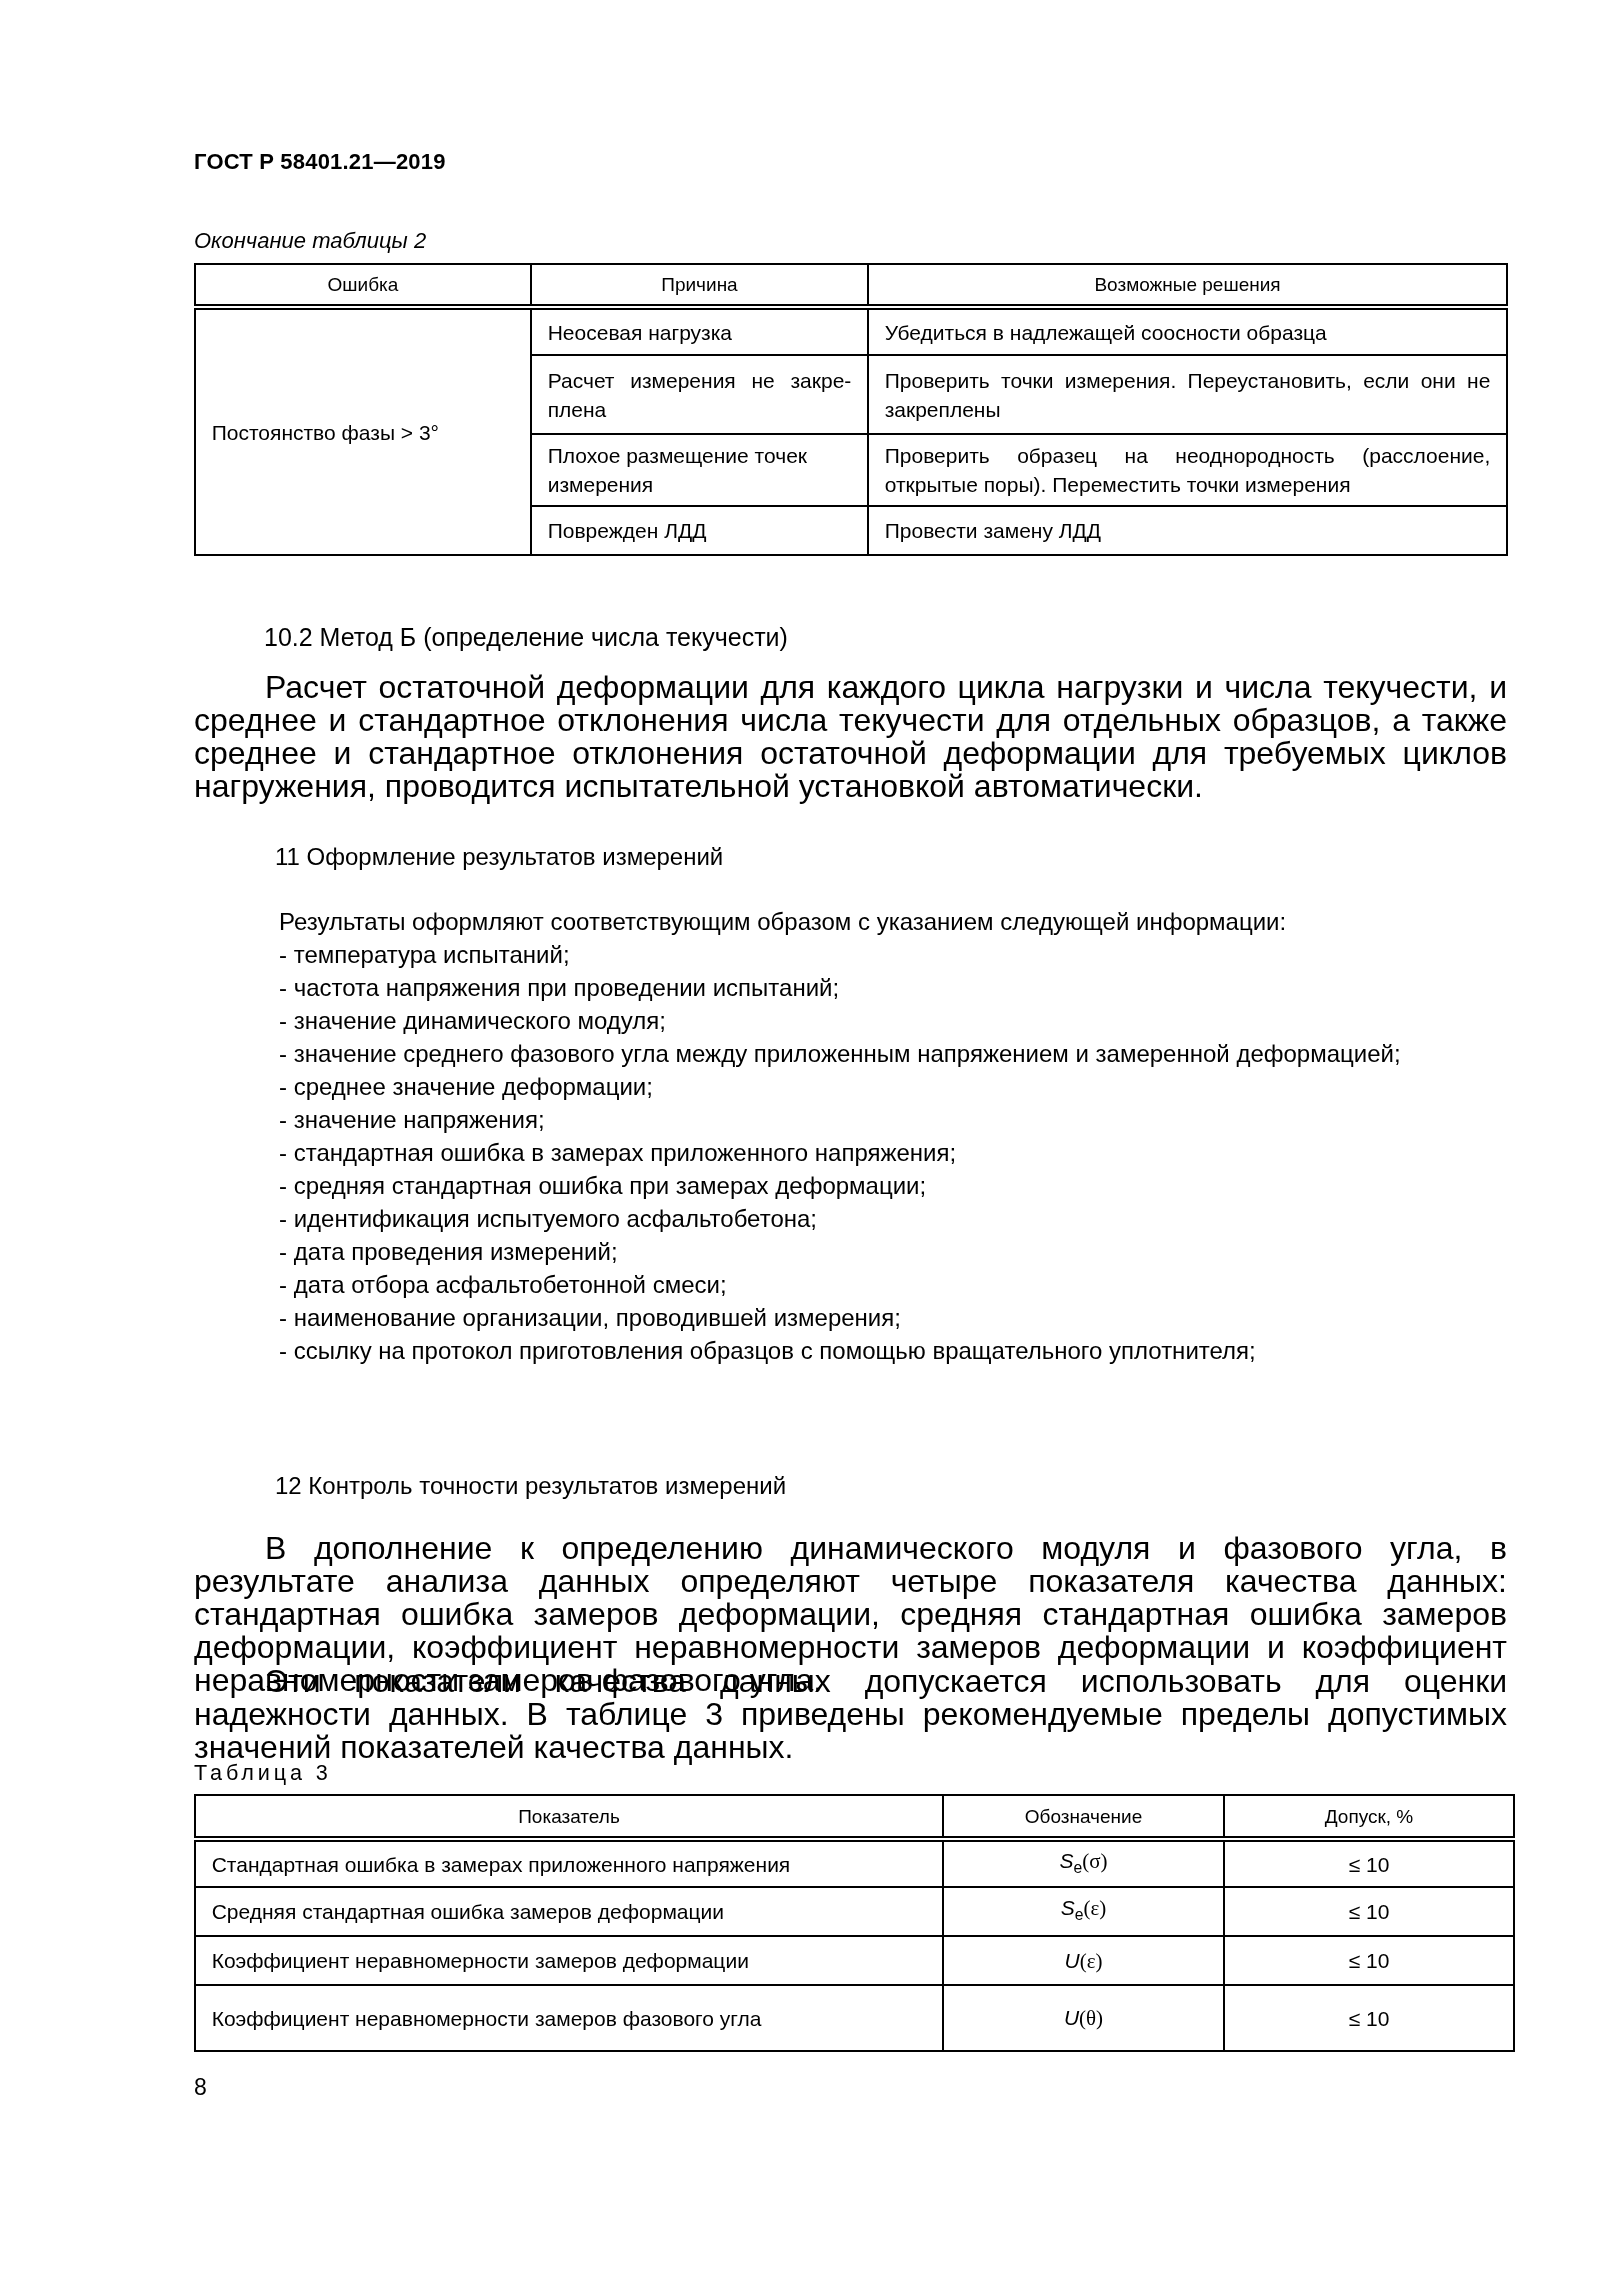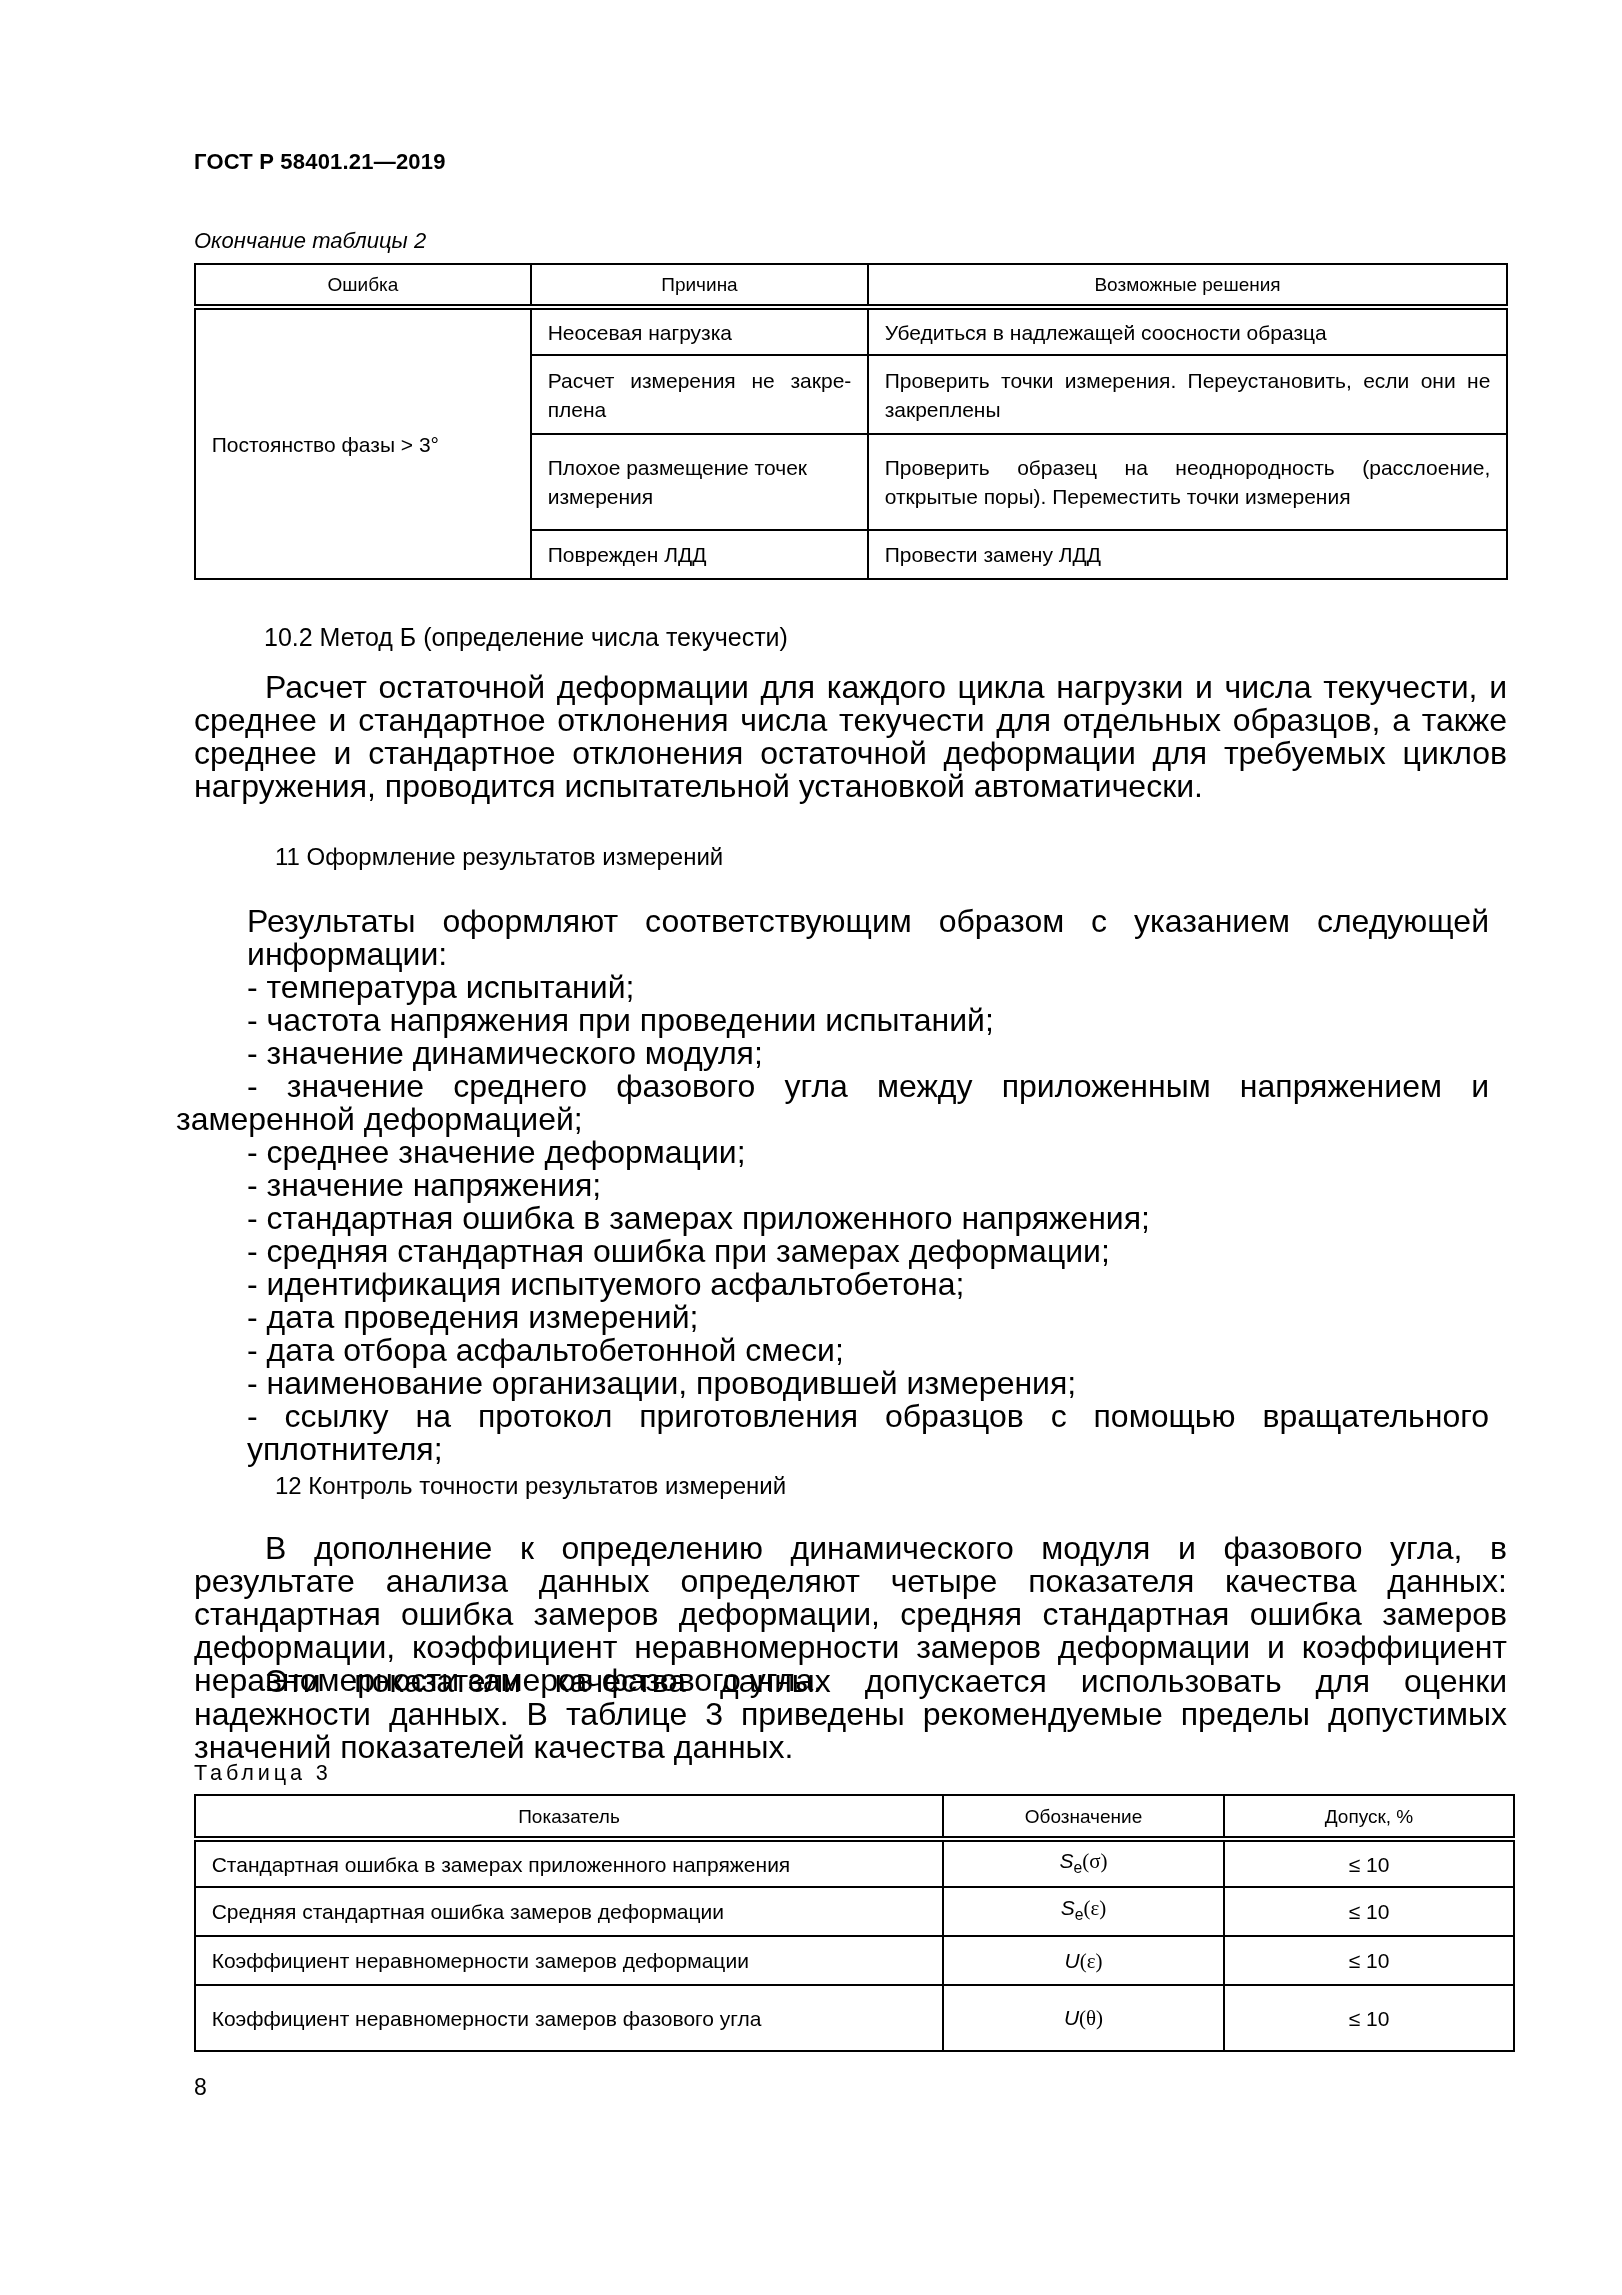--- a/index.html
+++ b/index.html
@@ -18,21 +18,21 @@
   table.gost td.c { text-align: center; }
   table.gost td.just { text-align: justify; text-align-last: left; }
 
   #t2 { left: 194px; top: 263px; width: 1313px; }
   #t3 { left: 194px; top: 1794px; width: 1319px; }
 
   .h2 { left: 264px; font-size: 25px; font-weight: normal; }
   .h1 { left: 275px; font-size: 24px; font-weight: normal; }
   .para { left: 194px; width: 1313px; font-size: 32px; line-height: 33px; text-align: justify; }
   .para .ind { display: inline-block; width: 71px; }
-  .list { left: 176px; width: 1313px; font-size: 32px; line-height: 33px; }
+  .list { left: 208px; width: 1313px; font-size: 24px; line-height: 33px; }
   .list .li { padding-left: 71px; text-align: justify; }
   .list .li.wrap { text-align: justify; text-align-last: left; }
   .pagenum { left: 194px; top: 2074px; font-size: 23px; }
   .sym { font-family: "Liberation Serif", serif; }
   .it { font-style: italic; font-family: "Liberation Sans", sans-serif; }
   sub { font-size: 15.7px; vertical-align: -5.2px; }
 </style>
 </head>
 <body>
 
@@ -56,21 +56,21 @@
   <tbody>
     <tr style="height:48px">
       <td rowspan="4">Постоянство фазы &gt; 3°</td>
       <td>Неосевая нагрузка</td>
       <td>Убедиться в надлежащей соосности образца</td>
     </tr>
     <tr style="height:79px">
       <td class="just">Расчет измерения не закре-плена</td>
       <td class="just">Проверить точки измерения. Переустановить, если они не закреплены</td>
     </tr>
-    <tr style="height:96px">
+    <tr style="height:72px">
       <td>Плохое размещение точек измерения</td>
       <td class="just">Проверить образец на неоднородность (расслоение, открытые поры). Переместить точки измерения</td>
     </tr>
     <tr style="height:49px">
       <td>Поврежден ЛДД</td>
       <td>Провести замену ЛДД</td>
     </tr>
   </tbody>
 </table>
 

